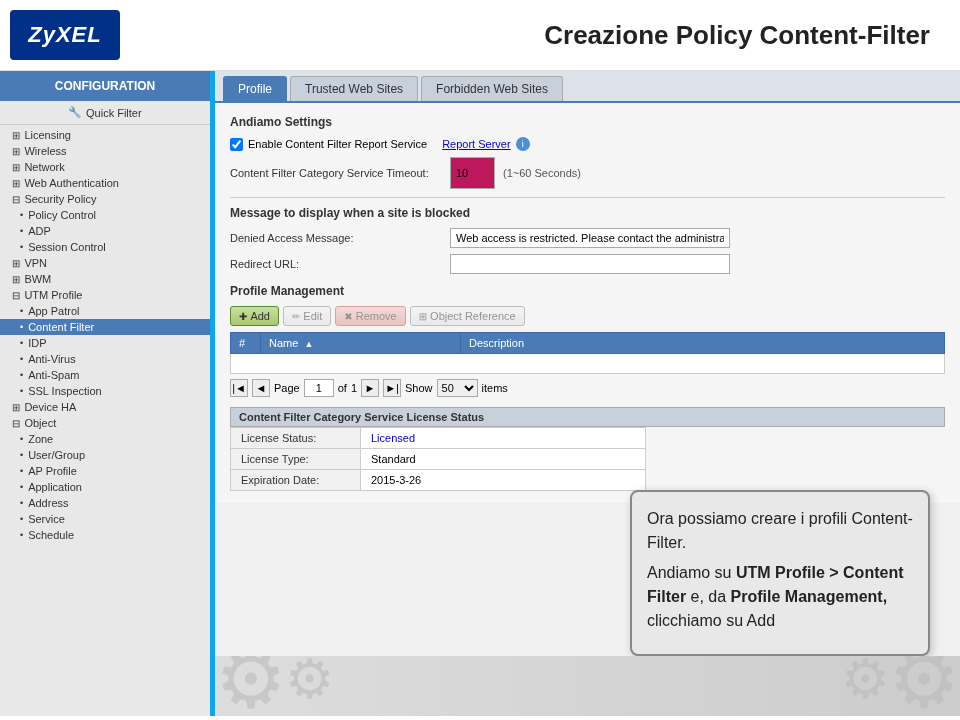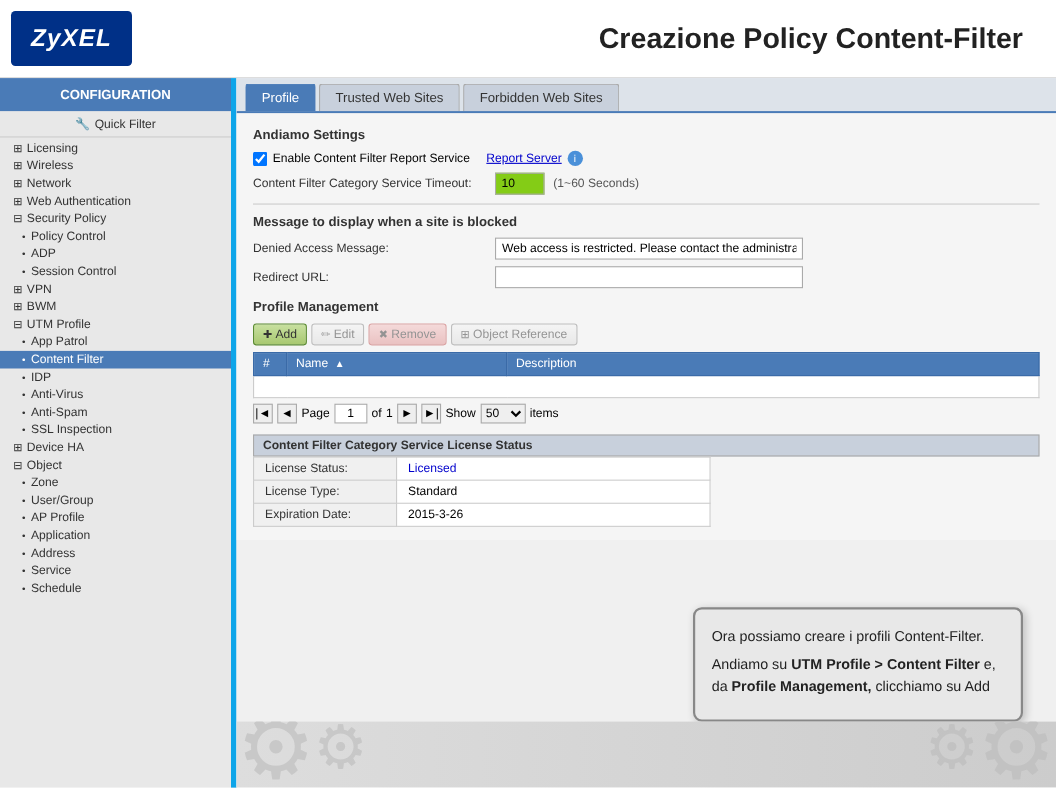--- a/index.html
+++ b/index.html
@@ -93,22 +93,22 @@
       border-color: #4a7bb7;
     }
 
     
     #inner-content { padding: 12px 15px; background: #f5f5f5; }
 
     .section-title { font-size: 12px; font-weight: bold; color: #333; margin-bottom: 8px; }
     .form-row { display: flex; align-items: center; margin-bottom: 6px; font-size: 11px; }
     .form-label { width: 220px; color: #333; }
     .form-input {
-      border: 1px solid #aaa; background: #84cc16; padding: 2px 5px;
-      font-size: 11px; height: 20px;
+      border: 1px solid #aaa; background: #be185d; padding: 2px 5px;
+      font-size: 11px; height: 32px;
     }
     .form-input-sm { width: 45px; }
     .form-hint { margin-left: 8px; color: #555; font-size: 11px; }
     .checkbox-row { display: flex; align-items: center; margin-bottom: 6px; font-size: 11px; }
     .checkbox-row input { margin-right: 5px; }
 
     .link-blue { color: #0000cc; text-decoration: underline; cursor: pointer; font-size: 11px; }
     .info-icon {
       display: inline-block; width: 14px; height: 14px;
       background: #4a90d9; color: #fff; font-size: 9px;
@@ -176,21 +176,21 @@
     
     #callout {
       position: absolute;
       right: 30px;
       bottom: 60px;
       width: 300px;
       background: #e8e8e8;
       border: 2px solid #888;
       border-radius: 8px;
       padding: 15px;
-      font-size: 13px;
+      font-size: 16px;
       color: #222;
       box-shadow: 2px 2px 8px rgba(0,0,0,0.2);
     }
     #callout p { margin-bottom: 6px; line-height: 1.5; }
     #callout strong { font-weight: bold; }
 
     
     #bottom-bar {
       height: 60px;
       background: linear-gradient(to right, #ddd, #ccc);

